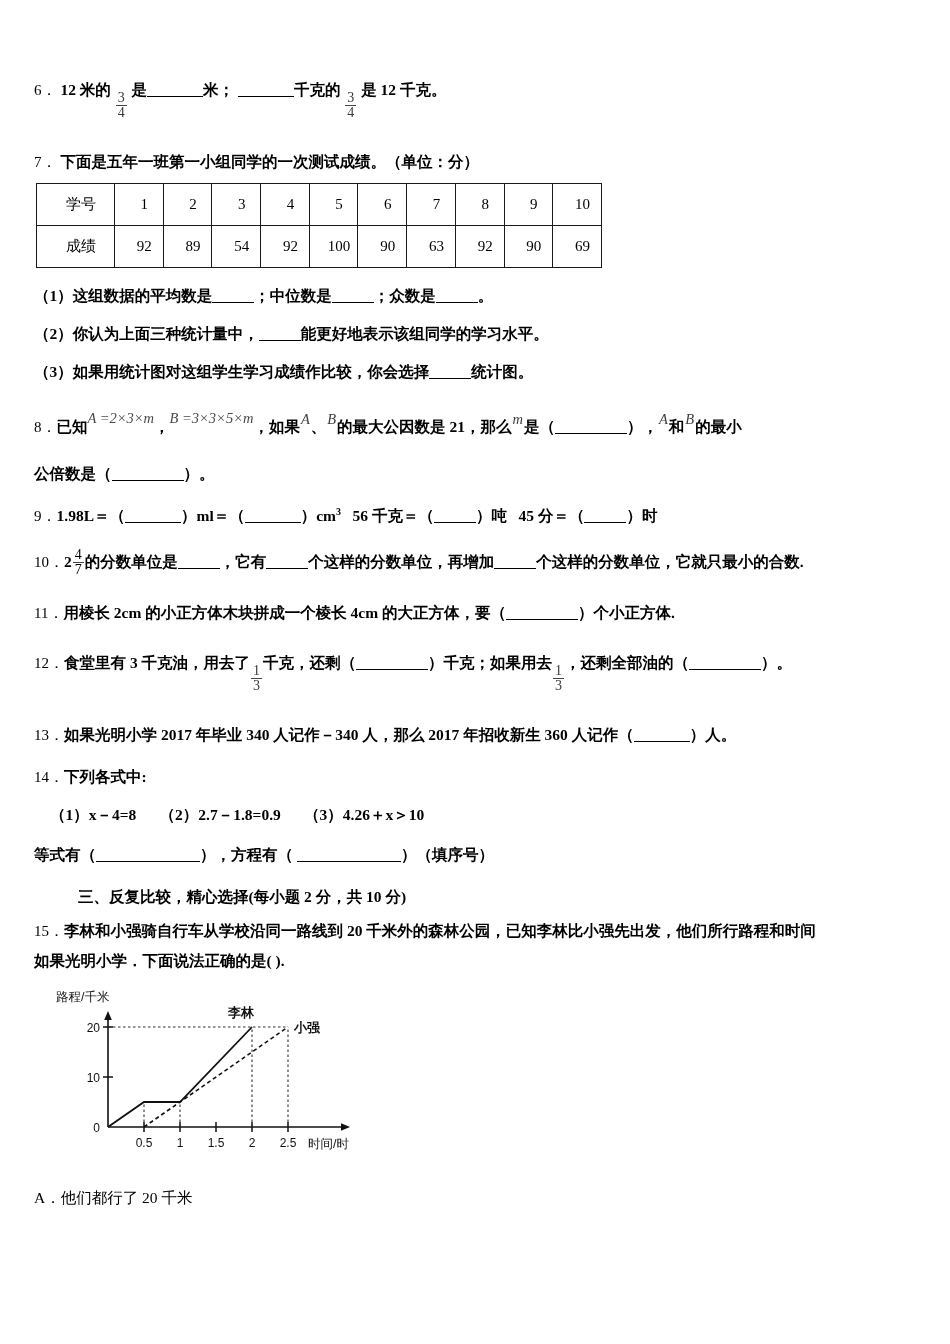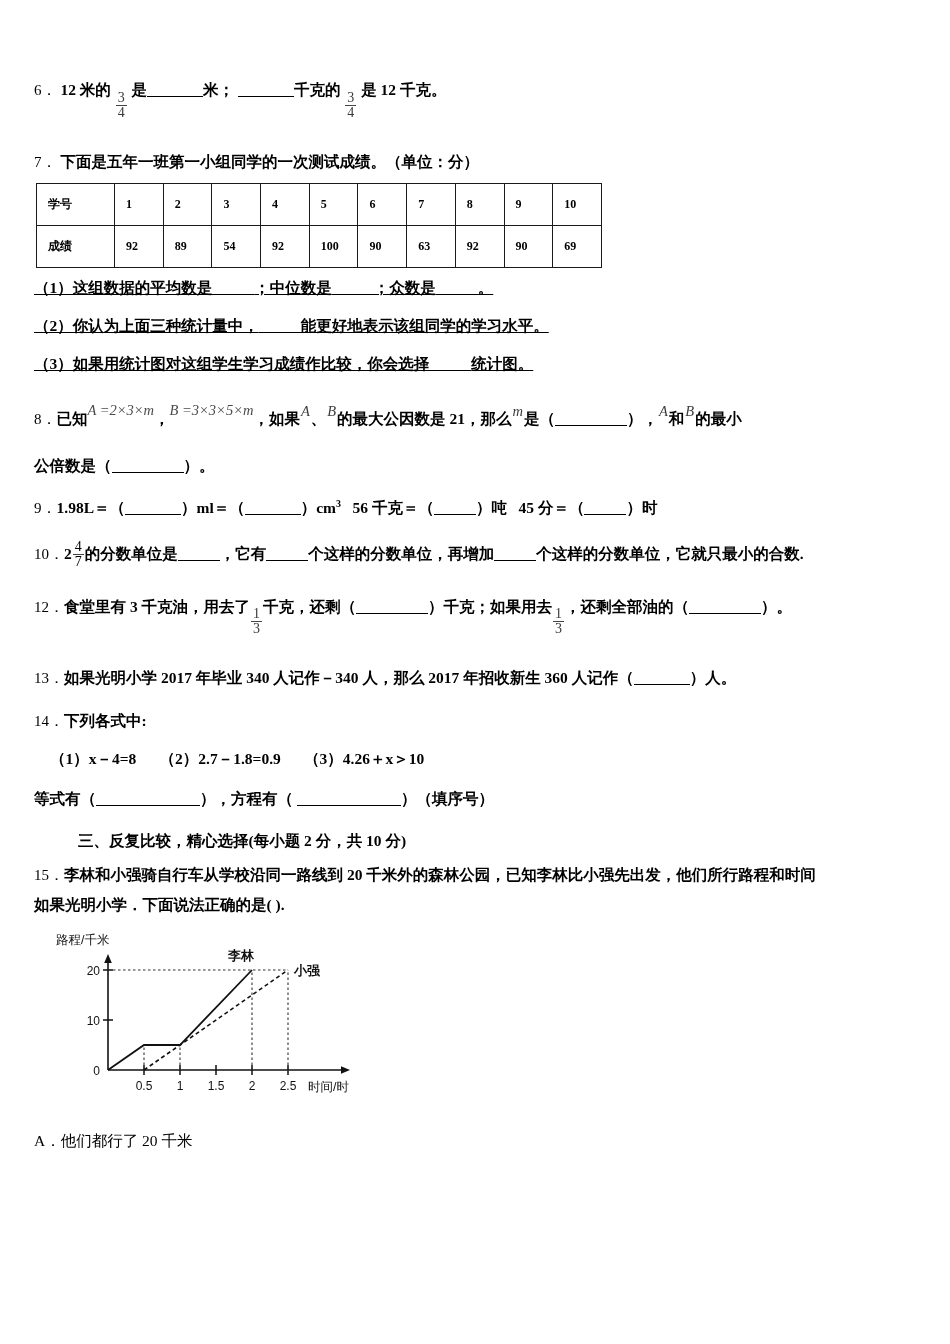--- a/index.html
+++ b/index.html
@@ -60,29 +60,29 @@
   .q7-stem { margin-bottom: 9px; }
   table.scores {
     border-collapse: collapse;
     width: 566px;
     margin: 0 0 8px 2px;
     table-layout: fixed;
   }
   table.scores td {
     border: 1.3px solid #1a1a1a;
     height: 42px;
-    font-size: 12px;
-    font-weight: bold;
+    font-size: 15px;
+    font-weight: normal;
     padding: 0 0 0 11px;
-    text-align: left;
+    text-align: center;
     vertical-align: middle;
     font-family: "Liberation Serif", serif;
   }
   table.scores td.hdr { width: 78px; }
-  .q7-sub { margin-top: 8px; text-decoration: underline; }
+  .q7-sub { margin-top: 16px; }
   .q7-sub .qline { margin-bottom: 14px; }
 
   
   .q8 { margin-top: 16px; line-height: 2.55; }
   .mathexp {
     font-family: "Liberation Serif", serif;
     font-style: italic;
     font-weight: normal;
     font-size: 14.5px;
     color: #4a4a4a;
@@ -204,20 +204,23 @@
   <div class="qline q10">
     <span class="qnum">10．</span><span class="mixed">
         <span>2</span>
         <span class="frac tall">
           <span class="num">4</span>
           <span class="den">7</span>
         </span>
       </span><span>的分数单位是</span><span class="blank-s"></span><span>，它有</span><span class="blank-s"></span><span>个这样的分数单位，再增加</span><span class="blank-s"></span><span>个这样的分数单位，它就只最小的合数.</span>
   </div>
 
+  <div class="qline q11">
+    <span class="qnum">11．</span><span>用棱长 2cm 的小正方体木块拼成一个棱长 4cm 的大正方体，要（</span><span class="blank-l"></span><span>）个小正方体.</span>
+  </div>
 
   <div class="qline q12">
     <span class="qnum">12．</span><span>食堂里有 3 千克油，用去了</span><span class="frac light">
         <span class="num">1</span>
         <span class="den">3</span>
       </span><span>千克，还剩（</span><span class="blank-l"></span><span>）千克；如果用去</span><span class="frac light">
         <span class="num">1</span>
         <span class="den">3</span>
       </span><span>，还剩全部油的（</span><span class="blank-l"></span><span>）。</span>
   </div>

